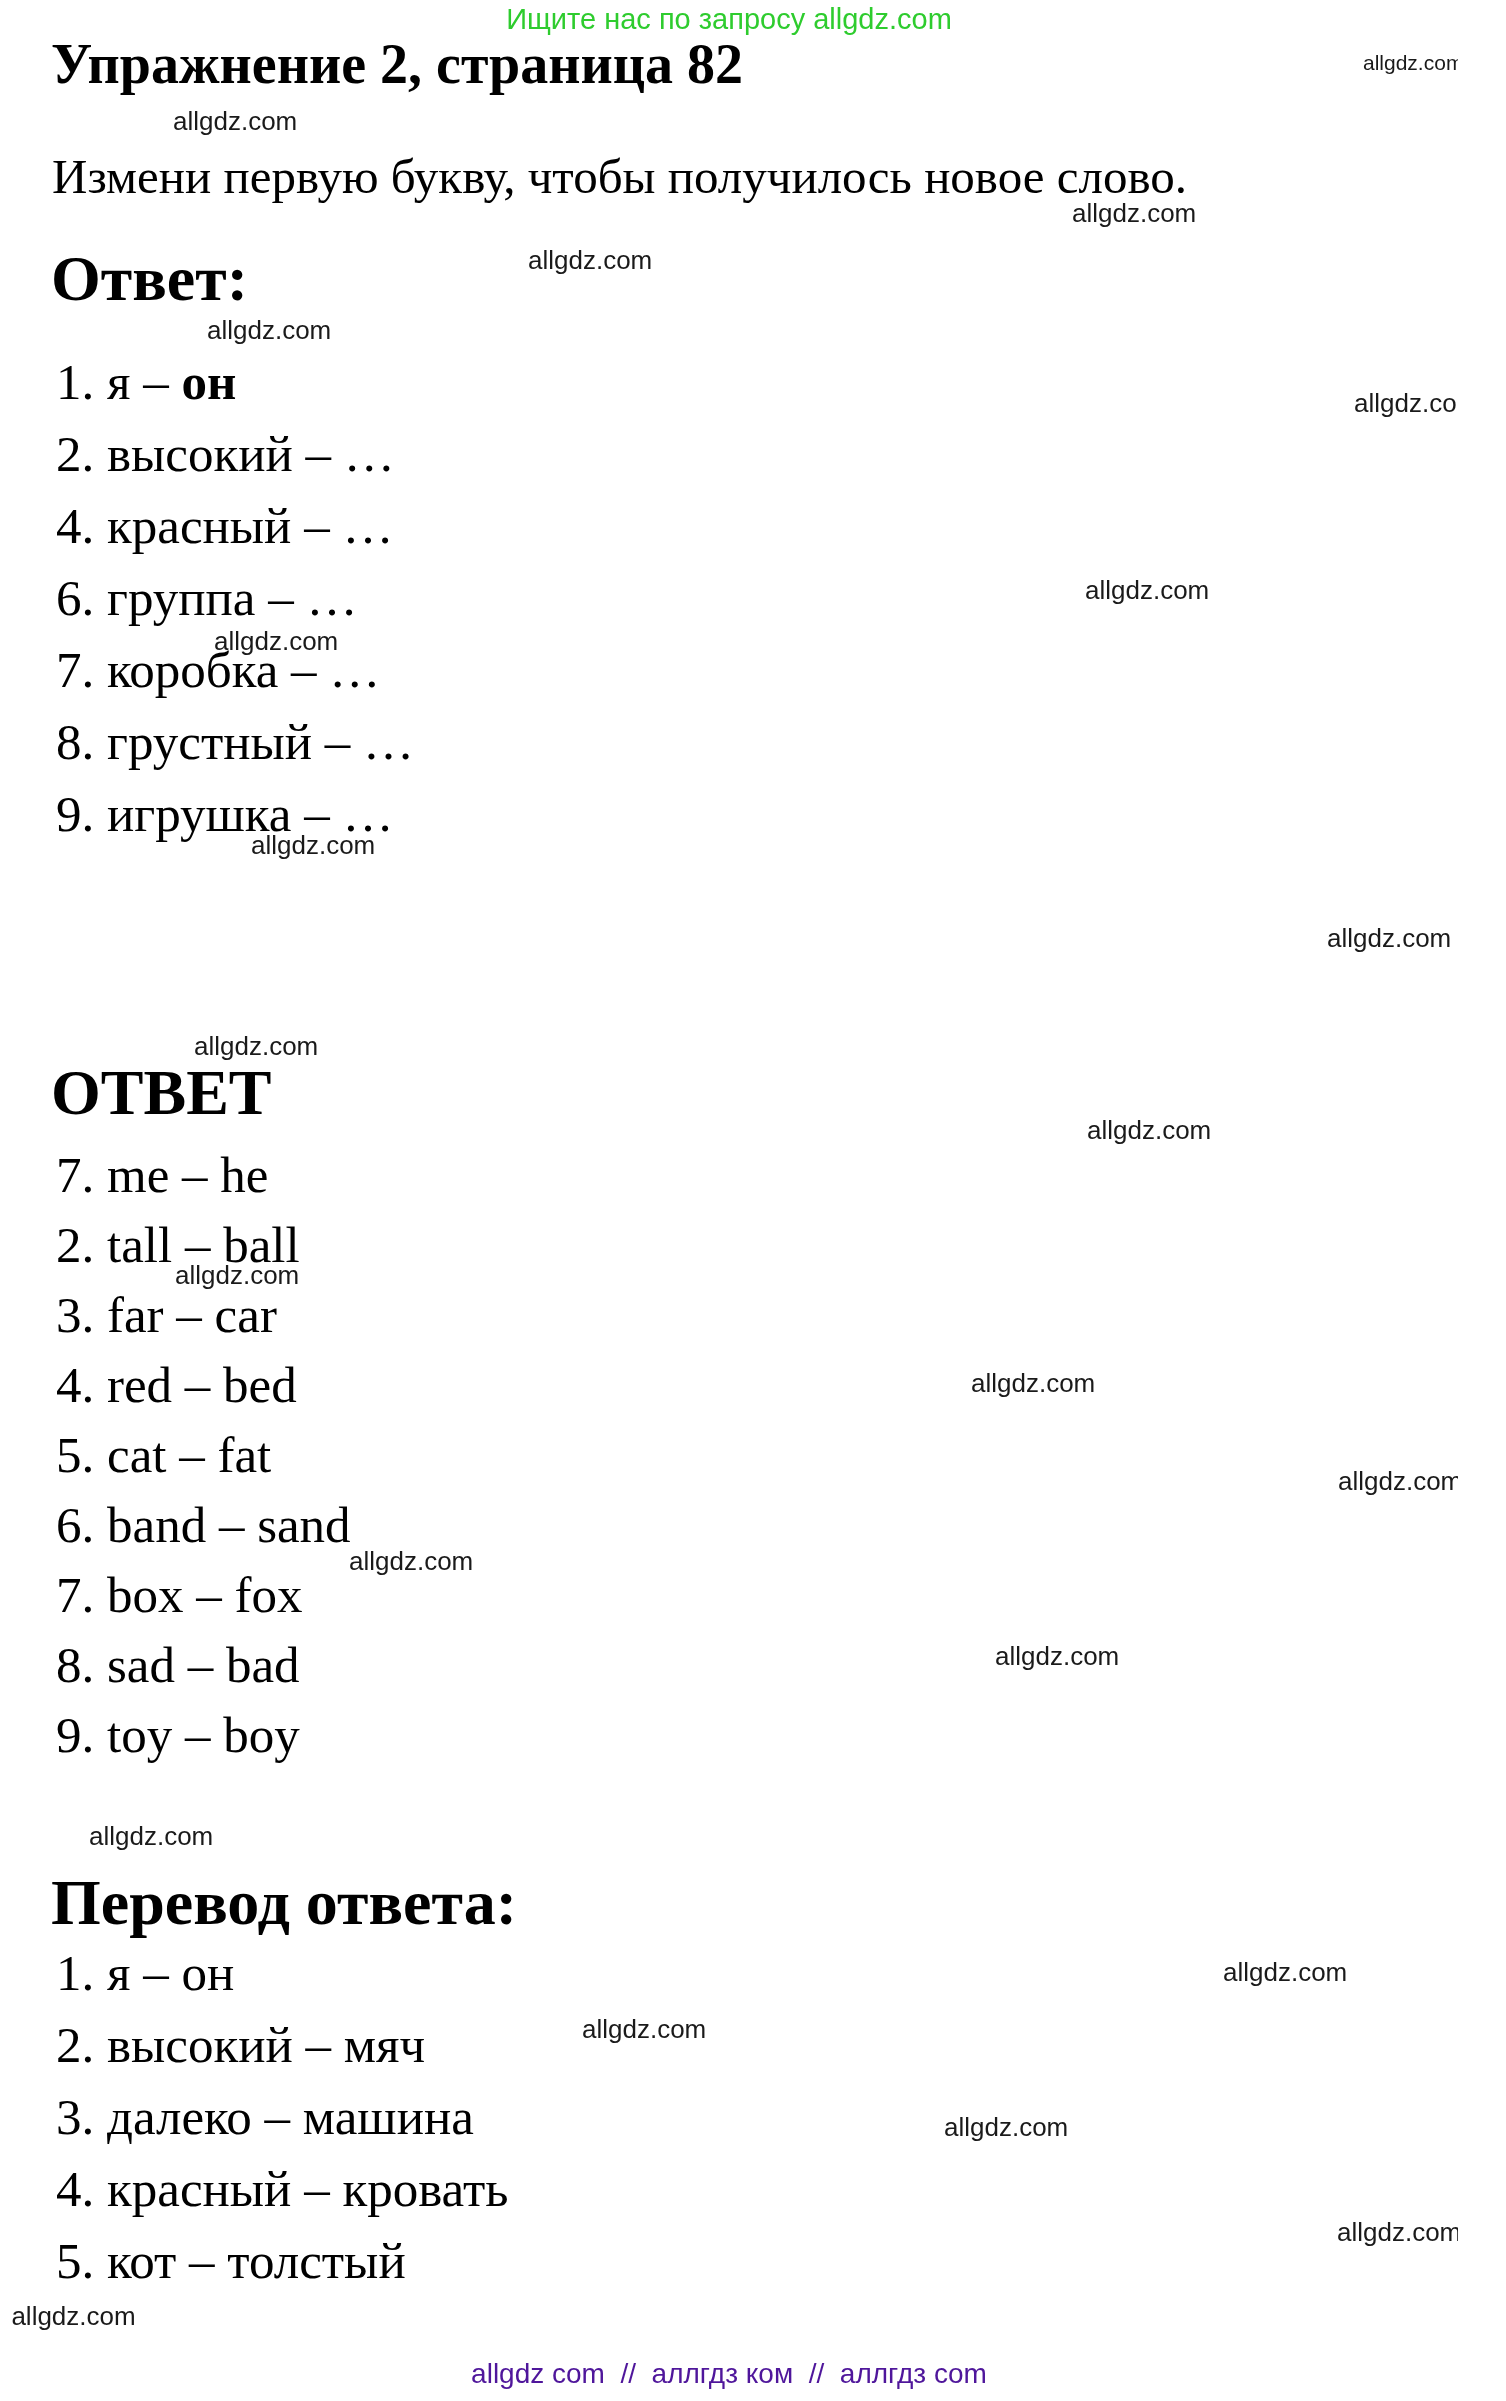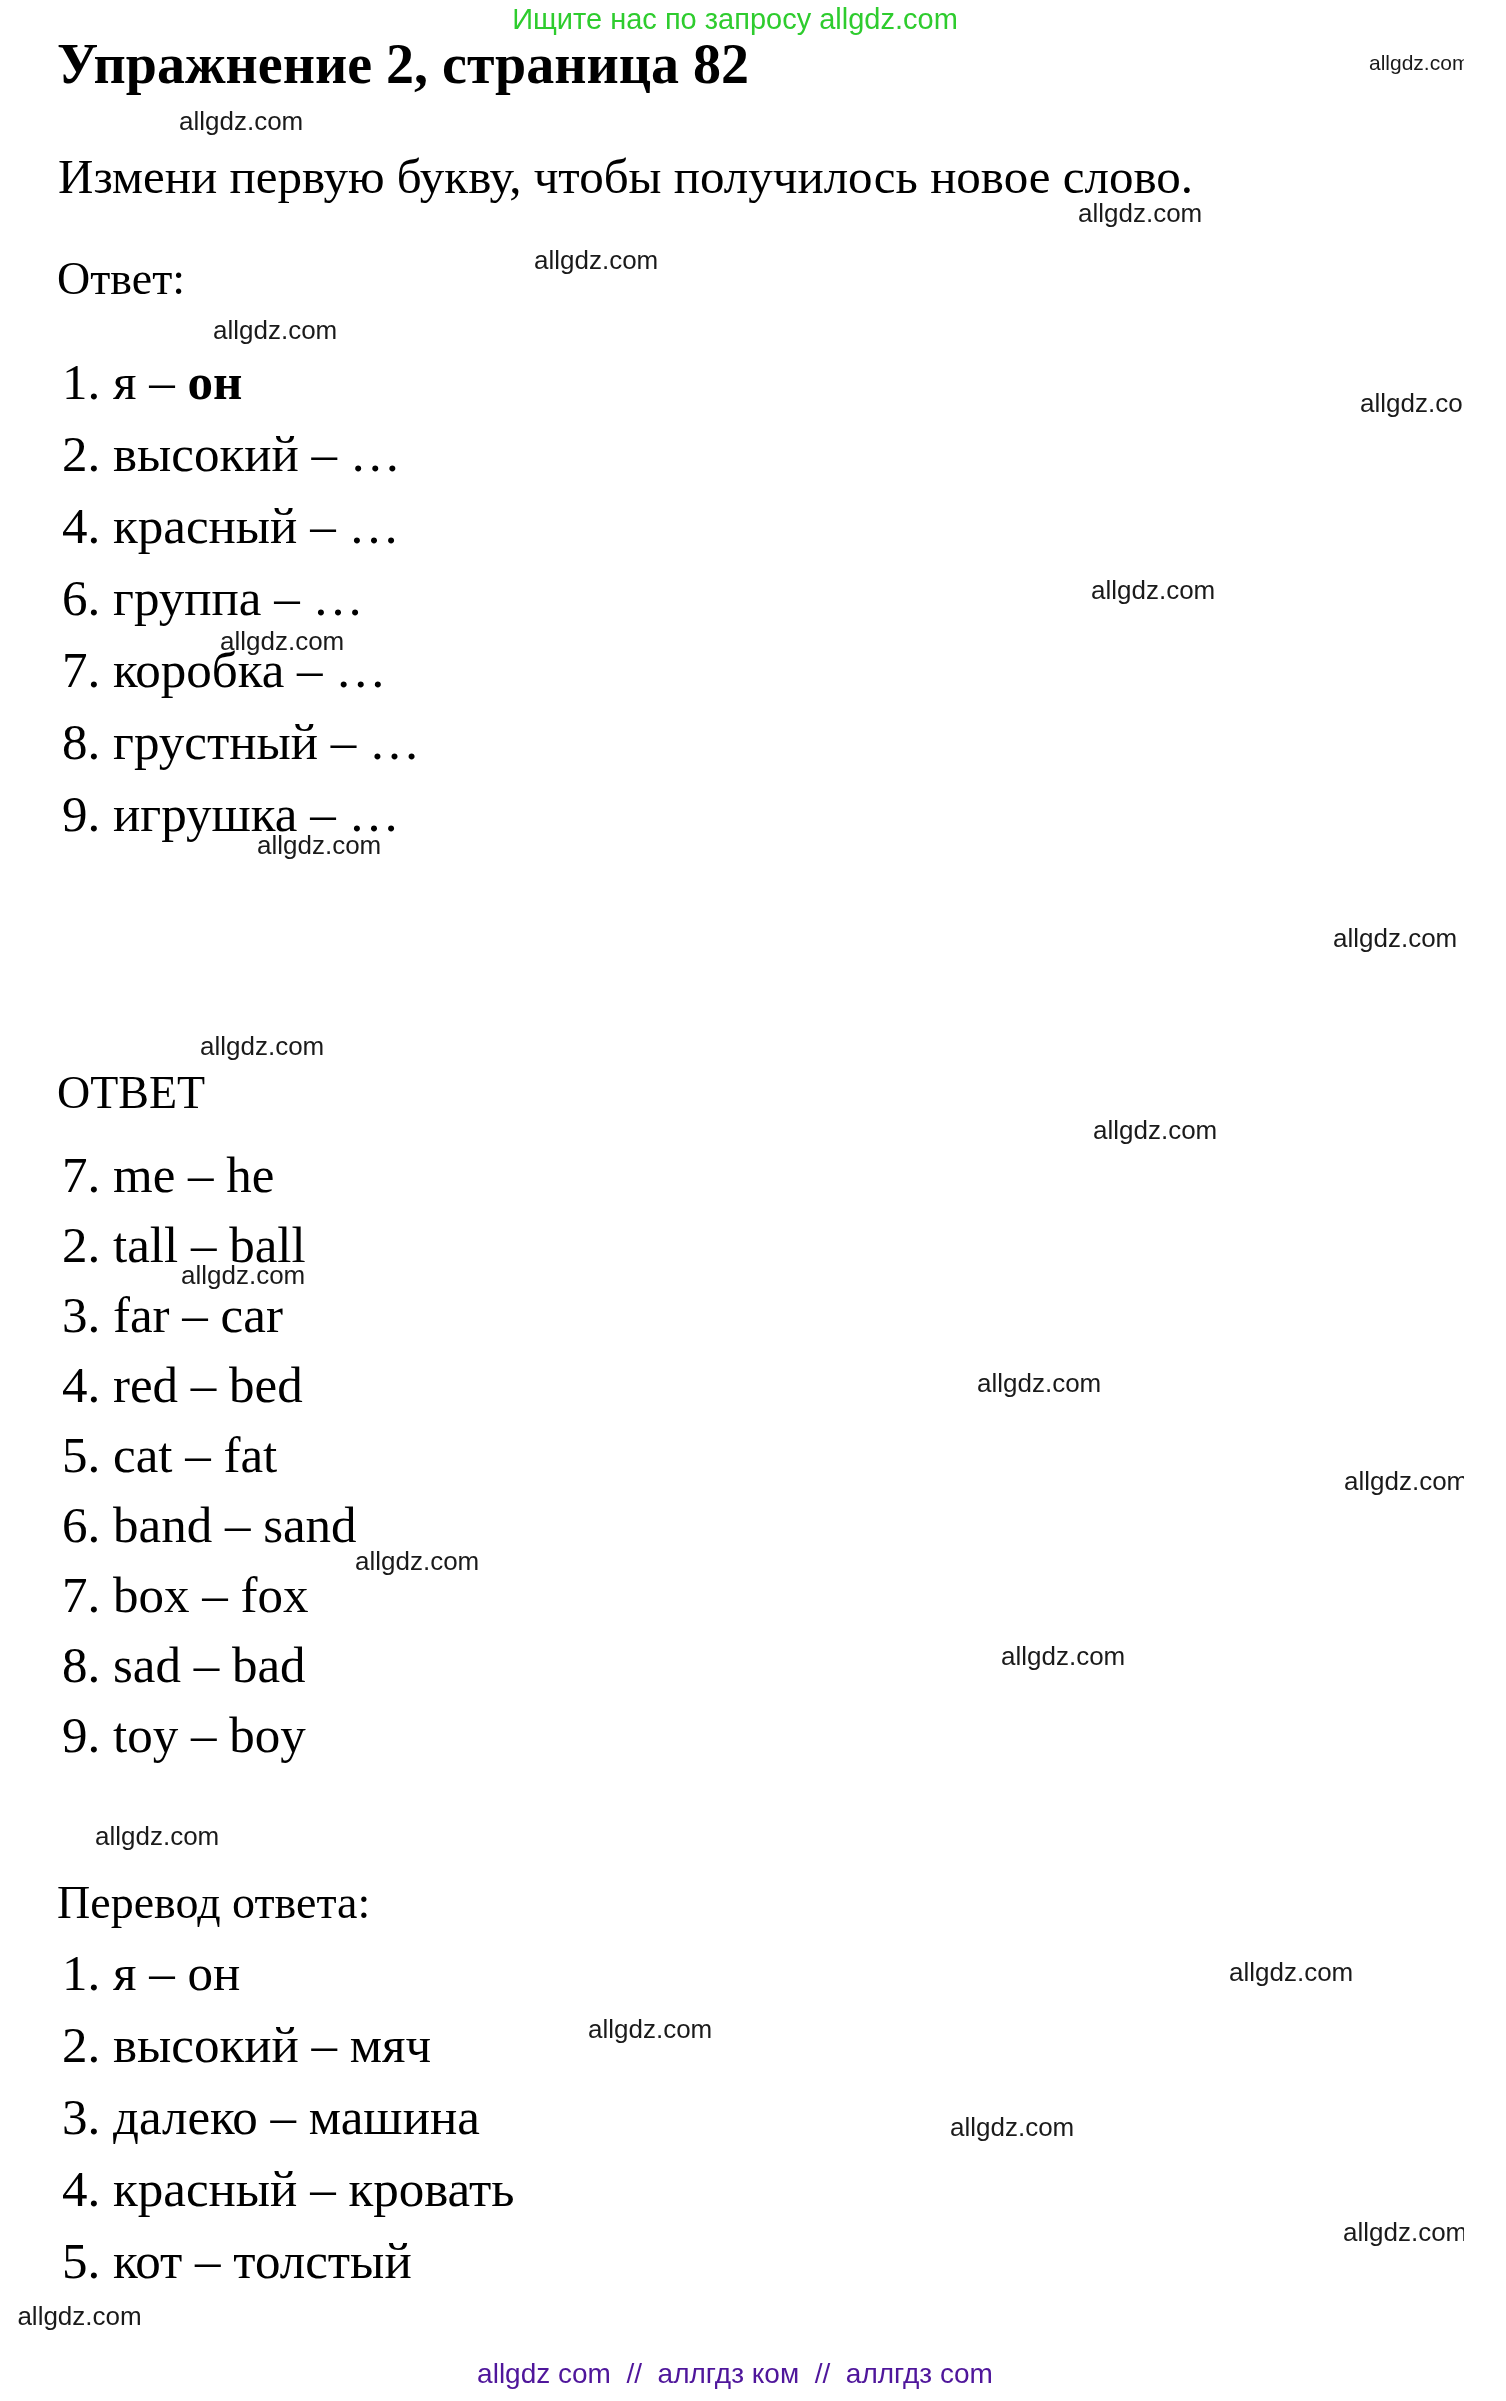--- a/index.html
+++ b/index.html
@@ -3,42 +3,41 @@
 <meta charset="utf-8">
 <style>
   html,body{margin:0;padding:0;background:#fff;}
   #page{
     position:relative;
     width:1458px;height:2401px;
     background:#ffffff;
     overflow:hidden;
     font-family:"Liberation Serif", serif;
     color:#000;
-    margin-left:6px;
   }
   .notice{
     position:absolute;top:3.5px;left:0;width:100%;
     text-align:center;
     font-family:"Liberation Sans", sans-serif;
     font-size:29px;line-height:31px;
     white-space:nowrap;
   }
   .title{
     position:absolute;left:51px;top:35px;
     font-size:56px;font-weight:bold;line-height:59px;
     white-space:nowrap;
   }
   .task{
     position:absolute;left:52px;top:150px;
     font-size:49px;line-height:54px;
     white-space:nowrap;
   }
   .heading{
     position:absolute;left:51px;
-    font-size:46px;font-weight:normal;line-height:58px;
+    font-size:64px;font-weight:bold;line-height:58px;
     white-space:nowrap;
   }
   #heading-ru{top:250px;}
   #heading-en{top:1064px;}
   #heading-tr{top:1874px;}
   .list{position:absolute;left:56px;}
   .list .li{
     font-size:51px;line-height:72px;
     white-space:nowrap;
   }

